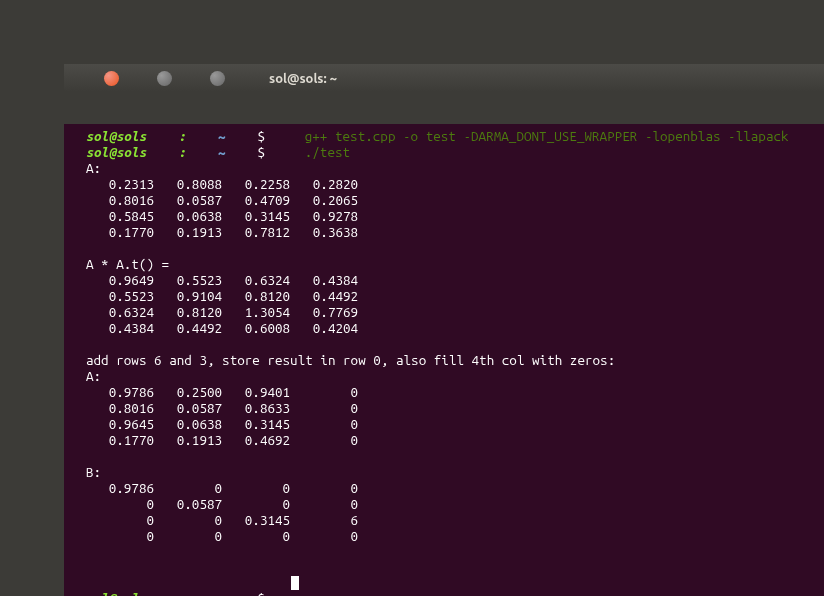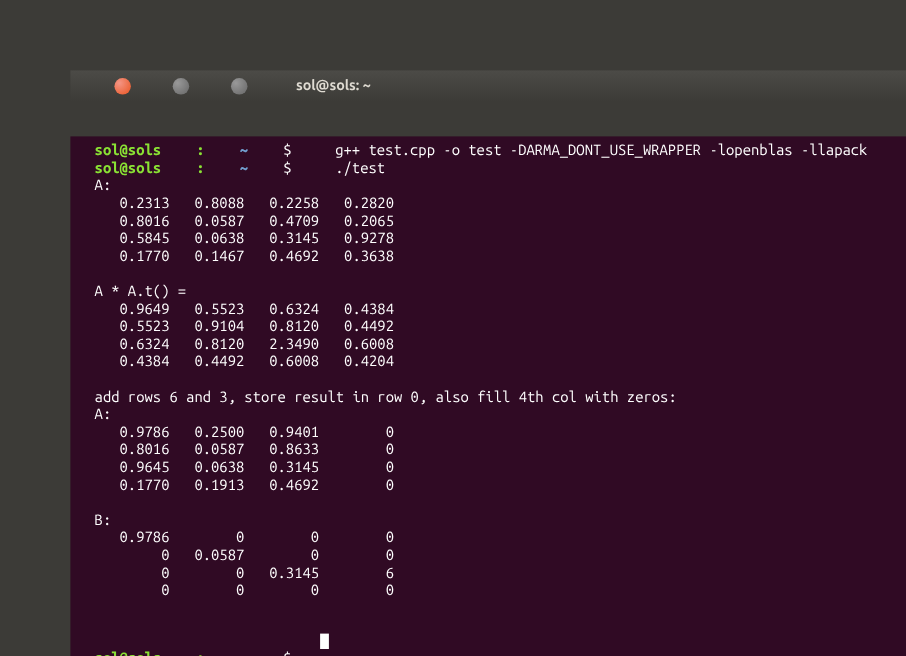--- a/index.html
+++ b/index.html
@@ -66,30 +66,31 @@
       padding: 4px 6px;
       font-size: 13.5px;
       line-height: 16px;
       color: #ffffff;
       white-space: pre;
       overflow: hidden;
     }
     .prompt-user {
       color: #8ae234;
       font-weight: bold;
+      font-style: italic;
     }
     .prompt-path {
       color: #729fcf;
       font-weight: bold;
     }
     .prompt-dollar {
       color: #ffffff;
     }
     .cmd {
-      color: #ffffff;
+      color: #4d7c0f;
     }
     .output {
       color: #ffffff;
     }
     .cursor {
       display: inline-block;
       width: 8px;
       height: 14px;
       background: #ffffff;
       vertical-align: text-bottom;
@@ -107,26 +108,26 @@
       <div class="window-button btn-maximize"></div>
     </div>
     <div class="title-text">sol@sols: ~</div>
   </div>
   <div class="terminal"><span class="prompt-user">sol@sols</span><span class="prompt-user">:</span><span class="prompt-path">~</span><span class="prompt-dollar">$</span> <span class="cmd">g++ test.cpp -o test -DARMA_DONT_USE_WRAPPER -lopenblas -llapack</span>
 <span class="prompt-user">sol@sols</span><span class="prompt-user">:</span><span class="prompt-path">~</span><span class="prompt-dollar">$</span> <span class="cmd">./test</span>
 <span class="output">A:</span>
 <span class="output">   0.2313   0.8088   0.2258   0.2820</span>
 <span class="output">   0.8016   0.0587   0.4709   0.2065</span>
 <span class="output">   0.5845   0.0638   0.3145   0.9278</span>
-<span class="output">   0.1770   0.1467   0.4692   0.3638</span>
+<span class="output">   0.1770   0.1913   0.7812   0.3638</span>
 
 <span class="output">A * A.t() = </span>
 <span class="output">   0.9649   0.5523   0.6324   0.4384</span>
 <span class="output">   0.5523   0.9104   0.8120   0.4492</span>
-<span class="output">   0.6324   0.8120   2.3490   0.6008</span>
+<span class="output">   0.6324   0.8120   1.3054   0.7769</span>
 <span class="output">   0.4384   0.4492   0.6008   0.4204</span>
 
 <span class="output">add rows 6 and 3, store result in row 0, also fill 4th col with zeros:</span>
 <span class="output">A:</span>
 <span class="output">   0.9786   0.2500   0.9401        0</span>
 <span class="output">   0.8016   0.0587   0.8633        0</span>
 <span class="output">   0.9645   0.0638   0.3145        0</span>
 <span class="output">   0.1770   0.1913   0.4692        0</span>
 
 <span class="output">B:</span>

